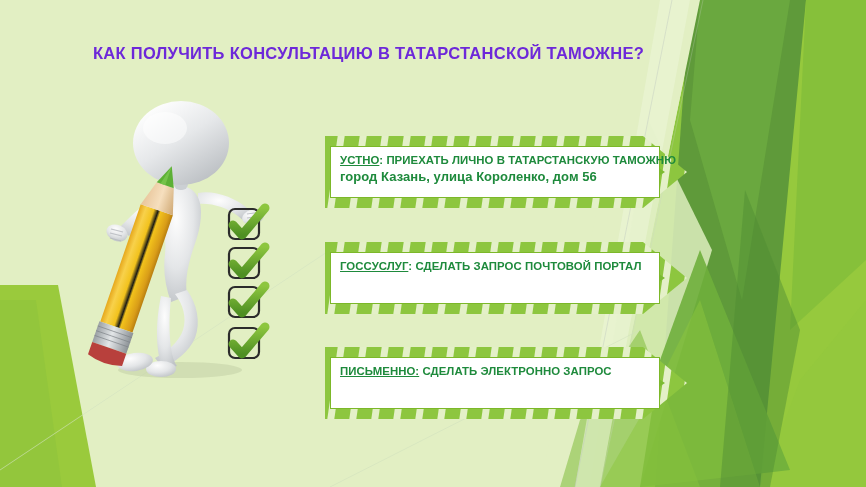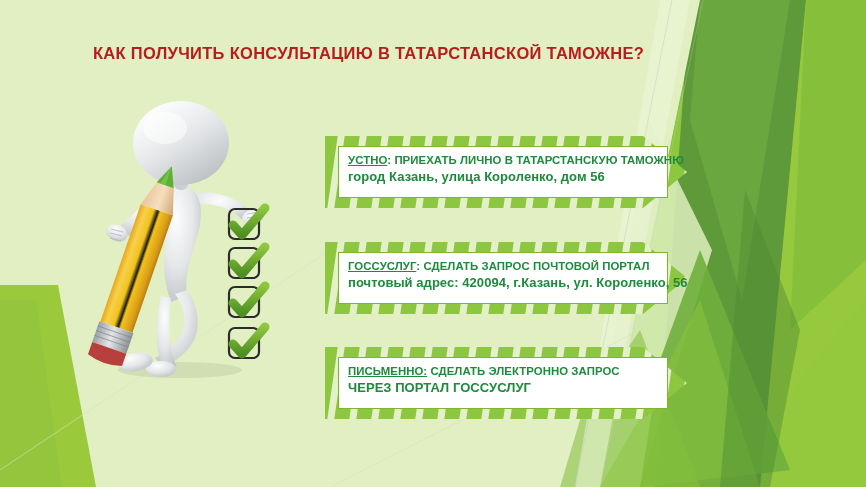--- a/index.html
+++ b/index.html
@@ -17,21 +17,21 @@
   #bg-svg { position: absolute; inset: 0; width: 866px; height: 487px; }
 
   
   #title {
     position: absolute;
     left: 93px; top: 44px;
     width: 580px;
     font-size: 16.5px;
     font-weight: bold;
     letter-spacing: 0.3px;
-    color: #b91c1c;
+    color: #6d28d9;
     white-space: nowrap;
   }
 
   
   #figure-wrap {
     position: absolute;
     left: 75px; top: 90px;
     width: 230px; height: 295px;
   }
   #figure-svg { width: 100%; height: 100%; display: block; }
@@ -39,21 +39,21 @@
   
   .callout {
     position: absolute;
     left: 325px;
     width: 370px;
     height: 76px;
   }
   .callout-svg { position: absolute; inset: 0; width: 370px; height: 76px; }
   .callout-box {
     position: absolute;
-    left: 13px; top: 12px;
+    left: 5px; top: 12px;
     width: 330px; height: 52px;
     background: #FFFFFF;
     border: 1.6px solid #7CB829;
     padding: 6px 8px 0 9px;
   }
   .line1 {
     font-size: 11.4px;
     font-weight: bold;
     color: #1E8A3C;
     letter-spacing: 0.05px;
@@ -240,28 +240,26 @@
     </div>
   </div>
 
   <div class="callout" id="callout-1">
     <svg class="callout-svg" viewBox="0 0 370 76" preserveAspectRatio="none">
       <polygon points="0,2 318,2 362,38 318,74 0,74" fill="url(#stripes)"></polygon>
       <polygon points="300,12 300,64 340,38" fill="#7CBB32"></polygon>
     </svg>
     <div class="callout-box">
       <div class="line1"><span class="kw">ГОССУСЛУГ</span><span>: СДЕЛАТЬ ЗАПРОС ПОЧТОВОЙ ПОРТАЛ</span></div>
-      <div class="line2">почтовый адрес: 420094, г.Казань, ул. Короленко, 56</div>
     </div>
   </div>
 
   <div class="callout" id="callout-2">
     <svg class="callout-svg" viewBox="0 0 370 76" preserveAspectRatio="none">
       <polygon points="0,2 318,2 362,38 318,74 0,74" fill="url(#stripes)"></polygon>
       <polygon points="300,12 300,64 340,38" fill="#7CBB32"></polygon>
     </svg>
     <div class="callout-box">
       <div class="line1"><span class="kw">ПИСЬМЕННО:</span><span> СДЕЛАТЬ ЭЛЕКТРОННО  ЗАПРОС</span></div>
-      <div class="line2">ЧЕРЕЗ ПОРТАЛ ГОССУСЛУГ</div>
     </div>
   </div>
 
 </div>
 
 </body></html>

